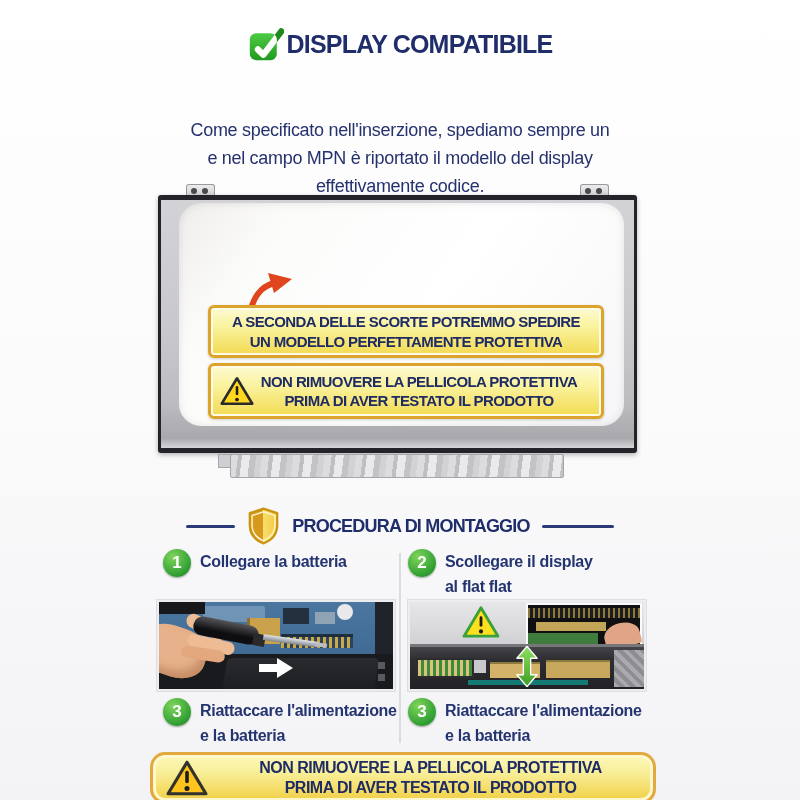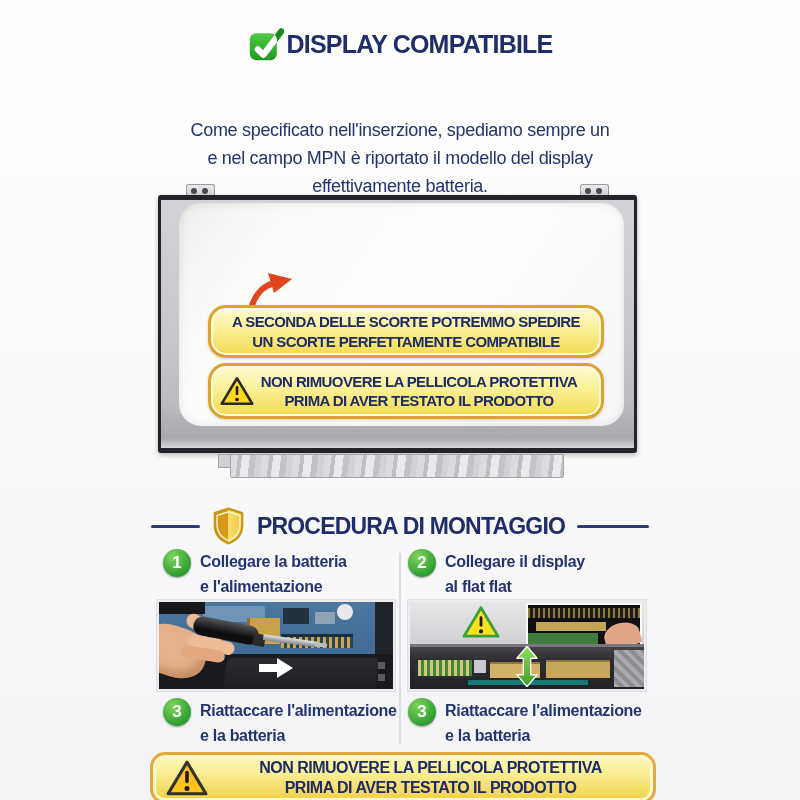--- a/index.html
+++ b/index.html
@@ -30,36 +30,36 @@
          background:linear-gradient(180deg,#d3d3d7 0%,#c8c8cc 55%,#bcbcc0 82%,#a9a9ad 96%,#d6d6da 100%);}
   .screen{position:absolute;left:21px;top:8px;right:13px;bottom:27px;border-radius:22px;
           background:linear-gradient(125deg,#efedec 0%,#fbfbfa 18%,#ffffff 55%,#f6f6f8 100%);
           box-shadow:inset 0 0 8px rgba(0,0,0,.10);}
   .foil{position:absolute;left:72px;top:273px;width:332px;height:22px;border:1px solid #a6a6aa;border-radius:2px;
         background:repeating-linear-gradient(97deg,#dcdcde 0 7px,#bfbfc3 7px 11px,#eaeaec 11px 19px,#c3c3c7 19px 25px,#d2d2d6 25px 31px);}
   .foil-tab{position:absolute;left:60px;top:273px;width:20px;height:12px;background:#cfcfd3;border:1px solid #a6a6aa;}
 
   .red-arrow{position:absolute;left:84px;top:90px;}
 
-  .ylabel{position:absolute;left:50px;width:390px;border:3px solid #dca42c;border-radius:18px;
+  .ylabel{position:absolute;left:50px;width:390px;border:3px solid #dca42c;border-radius:6px;
           background:linear-gradient(180deg,#fdfad2 0%,#faf3a0 38%,#f3da52 100%);
           box-shadow:inset 0 0 0 2px #fffce8,0 1px 3px rgba(0,0,0,.18);
           display:flex;flex-direction:column;justify-content:center;align-items:center;}
   .ylabel .ltxt{font-weight:bold;font-size:15px;line-height:19.5px;letter-spacing:-0.6px;
                 color:#1f2b63;white-space:nowrap;text-align:center;}
   .ylabel.y1{top:124px;height:47px;}
   .ylabel.y2{top:182px;height:50px;}
   .ylabel.y2 .ltxt{padding-left:26px;}
   .y2-tri{position:absolute;left:9px;top:50%;transform:translateY(-50%);}
 
   
   .proc-hdr{position:absolute;top:506px;left:0;right:0;display:flex;justify-content:center;align-items:center;gap:12px;}
   .hline{height:3px;background:#2b3b7a;border-radius:2px;}
   .hline.l{width:49px}.hline.r{width:72px}
-  .proc-title{font-size:23px;font-weight:bold;letter-spacing:-0.8px;color:#1f2d6b;white-space:nowrap;}
+  .proc-title{font-size:18px;font-weight:bold;letter-spacing:-0.8px;color:#1f2d6b;white-space:nowrap;}
 
   
   .vdivider{position:absolute;left:399px;top:553px;width:2px;height:190px;background:#dcdcdf;}
   .step{position:absolute;display:flex;gap:9px;align-items:flex-start;}
   .badge{width:28px;height:28px;border-radius:50%;flex:0 0 28px;
          background:radial-gradient(circle at 35% 28%,#7fd45a,#31a033 68%,#1f7f24);
          box-shadow:0 1px 2px rgba(0,0,0,.35);color:#fff;font-weight:bold;font-size:17px;
          display:flex;align-items:center;justify-content:center;}
   .step-text{font-size:16px;font-weight:bold;color:#243470;line-height:25px;letter-spacing:-0.3px;white-space:nowrap;}
   .step.s1{left:163px;top:549px}.step.s2{left:408px;top:549px}
@@ -150,21 +150,21 @@
       <path d="M11 26 L17 32 L37 6" fill="none" stroke="#1d8a1d" stroke-width="7" stroke-linecap="round" stroke-linejoin="round"></path>
       <rect x="2" y="8" width="30" height="30" rx="7" fill="url(#gG)"></rect>
       <path d="M11 26 L17 32 L37 6" clip-path="url(#clipBox)" fill="none" stroke="#ffffff" stroke-width="7" stroke-linecap="round" stroke-linejoin="round"></path>
     </svg>
     <div class="hdr-title">DISPLAY COMPATIBILE</div>
   </div>
 
   <div class="intro">
     <div>Come specificato nell'inserzione, spediamo sempre un</div>
     <div>e nel campo MPN è riportato il modello del display</div>
-    <div>effettivamente batteria.</div>
+    <div>effettivamente codice.</div>
   </div>
 
   <div class="panel">
     <div class="bracket bl">
         <i class="h1"></i>
         <i class="h2"></i>
       </div>
     <div class="bracket br">
         <i class="h1"></i>
         <i class="h2"></i>
@@ -176,21 +176,21 @@
     <div class="foil-tab"></div>
     <div class="foil"></div>
 
     <svg class="red-arrow" width="52" height="46" viewBox="0 0 52 46">
       <path d="M8 44 C10 28 18 16 32 12" fill="none" stroke="#e0451d" stroke-width="6" stroke-linecap="round"></path>
       <polygon points="26,2 50,8 32,22" fill="#e0451d"></polygon>
     </svg>
 
     <div class="ylabel y1">
       <div class="ltxt">A SECONDA DELLE SCORTE POTREMMO SPEDIRE</div>
-      <div class="ltxt">UN SCORTE PERFETTAMENTE COMPATIBILE</div>
+      <div class="ltxt">UN MODELLO PERFETTAMENTE PROTETTIVA</div>
     </div>
 
     <div class="ylabel y2">
       <svg class="y2-tri" width="34" height="31" viewBox="0 0 40 36">
         <path d="M20 3 L38 33 H2 Z" fill="#ffd81e" stroke="#2b2b2b" stroke-width="3" stroke-linejoin="round"></path>
         <rect x="18.5" y="12" width="3" height="11" rx="1.5" fill="#1c1c1c"></rect>
         <circle cx="20" cy="28" r="2.2" fill="#1c1c1c"></circle>
       </svg>
       <div class="ltxt">NON RIMUOVERE LA PELLICOLA PROTETTIVA</div>
       <div class="ltxt">PRIMA DI AVER TESTATO IL PRODOTTO</div>
@@ -214,27 +214,26 @@
     <div class="proc-title">PROCEDURA DI MONTAGGIO</div>
     <div class="hline r"></div>
   </div>
 
   <div class="vdivider"></div>
 
   <div class="step s1">
     <div class="badge">1</div>
     <div class="step-text">
       <div>Collegare la batteria</div>
-      <div>e l'alimentazione</div>
     </div>
   </div>
   <div class="step s2">
     <div class="badge">2</div>
     <div class="step-text">
-      <div>Collegare il display</div>
+      <div>Scollegare il display</div>
       <div>al flat flat</div>
     </div>
   </div>
 
   <div class="photo pL">
     <div class="pl-board"></div>
     <div class="pl-patch"></div>
     <div class="pl-chip1"></div>
     <div class="pl-chip2"></div>
     <div class="pl-gold"></div>

